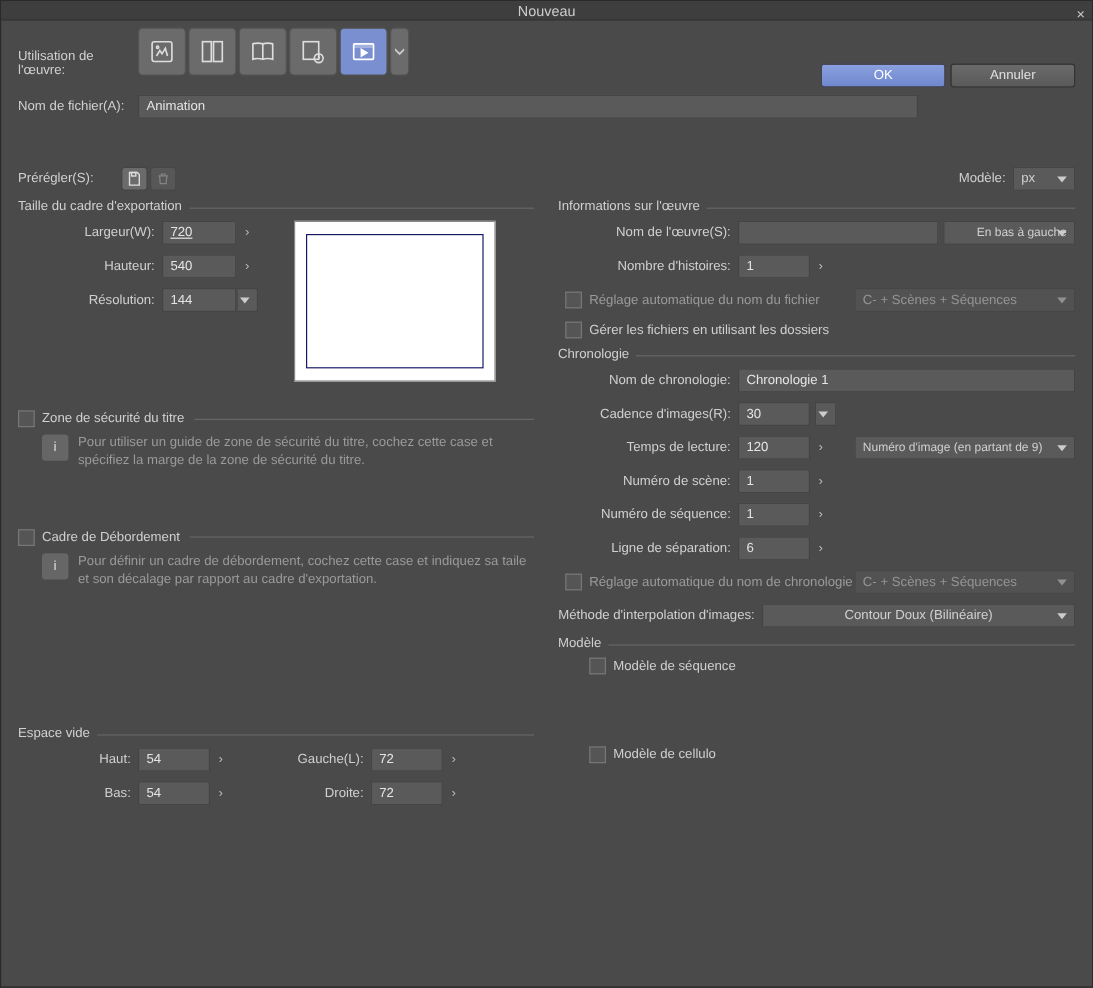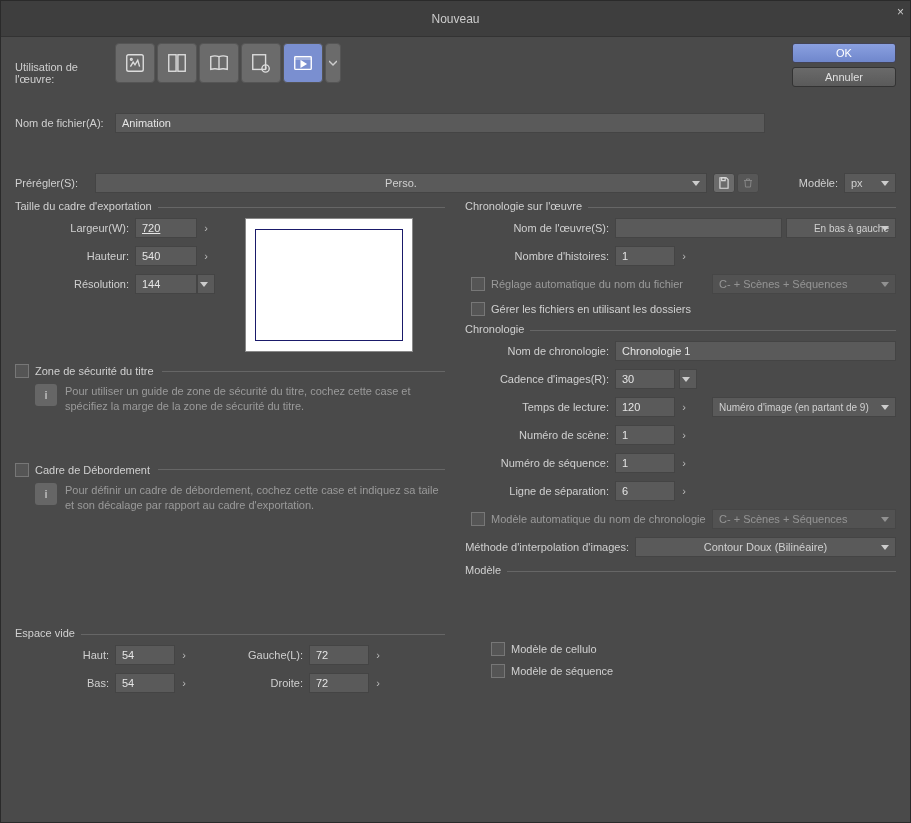--- a/index.html
+++ b/index.html
@@ -17,21 +17,21 @@
   body { margin:0; padding:0; background:#222; display:flex; justify-content:center; }
   .window {
     width:911px; height:823px;
     background: var(--bg);
     color: var(--text);
     font-size:11px;
     position:relative;
     border:1px solid #2a2a2a;
   }
   .titlebar {
-    height:36px; background: var(--bg-darker);
+    height:16px; background: var(--bg-darker);
     display:flex; align-items:center; justify-content:center;
     position:relative; border-bottom:1px solid #333;
   }
   .titlebar span { color:#ccc; font-size:12px; }
   .close-x { position:absolute; right:6px; top:4px; color:#ccc; cursor:pointer; font-size:14px;}
   
   .row { display:flex; align-items:center; }
   .lbl-right { text-align:left; padding-right:6px; color:var(--text); }
   
   .top-area { padding:6px 14px 0 14px; }
@@ -161,40 +161,37 @@
               <path d="M10 10l5 3-5 3z" fill="#fff"></path>
             </svg>
         </div>
         <div class="caret">
           <svg width="8" height="8">
               <path d="M0 2l4 4 4-4" fill="none" stroke="#ccc" stroke-width="1.5"></path>
             </svg>
         </div>
       </div>
       <div style="flex:1"></div>
-      <div style="display:flex;flex-direction:column;gap:4px;">
+      <div style="display:flex;flex-direction:row;gap:4px;margin-top:30px;">
         <div class="btn primary">
             <span>OK</span>
           </div>
         <div class="btn">
             <span>Annuler</span>
           </div>
       </div>
     </div>
 
-    <div class="row" style="margin-top:26px;">
+    <div class="row" style="margin-top:6px;">
       <div class="lbl-right" style="width:100px;">Nom de fichier(A):</div>
       <div class="field" style="flex:0 0 650px;">Animation</div>
     </div>
 
     <div class="row" style="margin-top:40px;">
       <div class="lbl-right" style="width:80px;">Prérégler(S):</div>
-      <div class="combo" style="flex:0 0 612px;">
-          <span>Perso.</span>
-        </div>
       <div class="smallbtn" style="margin-left:6px;">
         <svg width="14" height="14" viewBox="0 0 24 24" fill="none" stroke="#ddd" stroke-width="2">
             <path d="M5 3h11l3 3v15H5z"></path>
             <rect x="8" y="3" width="6" height="5"></rect>
           </svg>
       </div>
       <div class="smallbtn" style="margin-left:2px;opacity:.4;">
         <svg width="12" height="14" viewBox="0 0 24 24" fill="none" stroke="#ddd" stroke-width="2">
             <path d="M4 7h16M9 7V4h6v3M6 7l1 13h10l1-13"></path>
           </svg>
@@ -230,21 +227,21 @@
               <div class="field" style="width:62px;">144</div>
               <div class="combo" style="width:18px;"></div>
             </div>
           </div>
           <div class="canvas-preview">
             <div class="inner"></div>
           </div>
         </div>
       </div>
 
-      <div style="margin-top:12px;">
+      <div style="margin-top:24px;">
         <div style="display:flex;align-items:center;">
           <span class="checkbox"></span>
           <span>Zone de sécurité du titre</span>
           <div style="flex:1;border-top:1px solid #666;margin-left:8px;"></div>
         </div>
         <div style="display:flex;gap:8px;margin-top:6px;padding-left:20px;">
           <div class="info-icon">i</div>
           <div style="color:var(--text-dim);line-height:1.4;">Pour utiliser un guide de zone de sécurité du titre, cochez cette case et spécifiez la marge de la zone de sécurité du titre.</div>
         </div>
       </div>
@@ -289,21 +286,21 @@
             </div>
           </div>
         </div>
       </div>
 
     </div>
 
     <div class="rightcol">
 
       <div class="group">
-        <span class="glabel">Chronologie sur l'œuvre</span>
+        <span class="glabel">Informations sur l'œuvre</span>
 
         <div class="form-row">
           <div class="k">Nom de l'œuvre(S):</div>
           <div class="field" style="flex:1;"></div>
           <div class="combo" style="width:110px;margin-left:4px;font-size:10px;justify-content:flex-end;">
                <span>En bas à gauche</span>
             </div>
         </div>
 
         <div class="form-row">
@@ -358,43 +355,43 @@
           <div class="field" style="width:60px;">1</div>
           <div class="stepper">›</div>
         </div>
         <div class="form-row">
           <div class="k">Ligne de séparation:</div>
           <div class="field" style="width:60px;">6</div>
           <div class="stepper">›</div>
         </div>
         <div class="form-row" style="padding-left:6px;">
           <span class="checkbox"></span>
-          <span style="color:var(--text-dim);">Modèle automatique du nom de chronologie</span>
+          <span style="color:var(--text-dim);">Réglage automatique du nom de chronologie</span>
           <div style="flex:1"></div>
           <div class="combo" style="width:184px;opacity:.55;justify-content:flex-start;">
                <span>C- + Scènes + Séquences</span>
             </div>
         </div>
         <div class="form-row">
           <div class="k" style="width:170px;">Méthode d'interpolation d'images:</div>
           <div class="combo" style="flex:1;justify-content:center;">
                <span>Contour Doux (Bilinéaire)</span>
             </div>
         </div>
       </div>
 
       <div class="group">
         <span class="glabel">Modèle</span>
+        <div class="form-row" style="padding-left:26px;">
+          <span class="checkbox"></span>
+          <span>Modèle de séquence</span>
+        </div>
         <div class="form-row" style="padding-left:26px;margin-top:60px;">
           <span class="checkbox"></span>
           <span>Modèle de cellulo</span>
         </div>
-        <div class="form-row" style="padding-left:26px;">
-          <span class="checkbox"></span>
-          <span>Modèle de séquence</span>
-        </div>
       </div>
 
     </div>
 
   </div>
 
 </div>
 
 </body></html>

